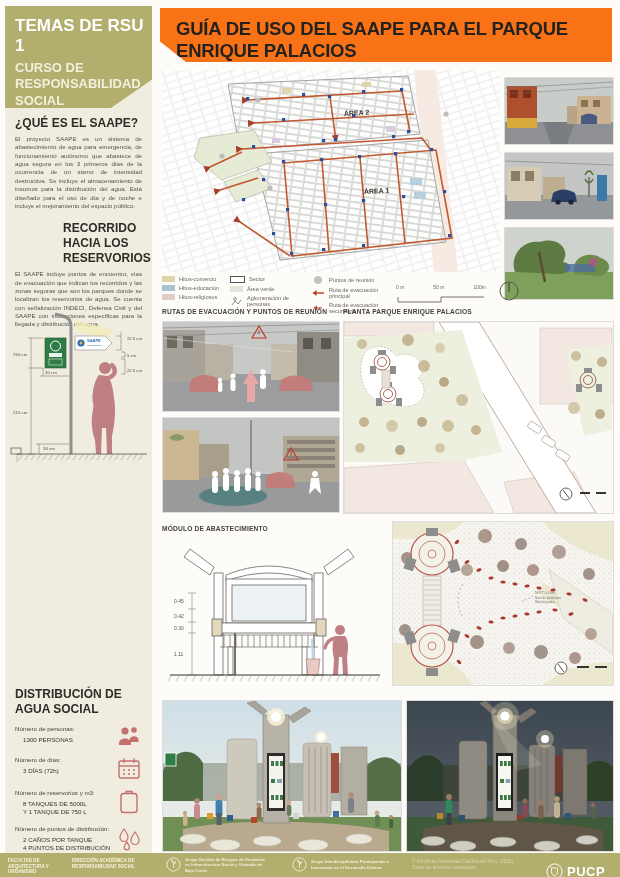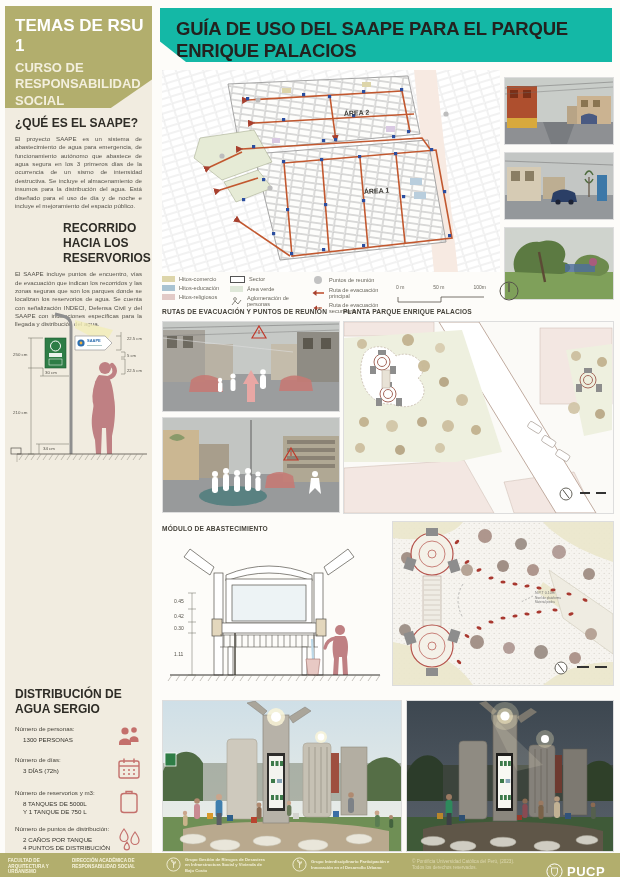--- a/index.html
+++ b/index.html
@@ -16,21 +16,21 @@
   .side-section{padding:0 10px;}
   .side-h{font-size:12px;font-weight:bold;color:#2e2c26;margin:0 0 4px 0;line-height:1.25;}
   .side-p{font-size:6.15px;line-height:1.36;text-align:justify;color:#55524a;margin:0;}
   
   .stat-row{display:flex;justify-content:space-between;align-items:flex-start;padding:0 10px;margin-top:8px;}
   .stat-txt{width:96px;}
   .stat-label{font-size:6.2px;color:#45423a;line-height:1.3;}
   .stat-val{font-size:6.2px;color:#35332c;margin-top:3px;margin-left:8px;line-height:1.35;}
   .stat-icon{width:26px;flex:none;margin-top:1px;}
   
-  #titleband{left:160px;top:8px;width:452px;height:54px;background:#14b8a6;
+  #titleband{left:160px;top:8px;width:452px;height:54px;background:#f97316;
      clip-path:polygon(0 0,100% 0,100% 100%,26px 100%,0 62%);padding:10px 8px 0 16px;box-sizing:border-box;}
   #titleband h2{margin:0;font-size:18.5px;font-weight:bold;color:#23221f;letter-spacing:-0.2px;}
   .authors{margin-top:3px;font-size:6.3px;font-weight:bold;color:#3c3a35;letter-spacing:.15px;}
   
   .leg-item{display:flex;align-items:center;margin-bottom:3px;}
   .leg-sw{width:13px;height:6px;margin-right:4px;flex:none;}
   .leg-lb{font-size:5.6px;color:#6b685f;line-height:1.1;}
   .sec-h{font-size:6.6px;font-weight:bold;color:#45423a;letter-spacing:.2px;}
   .photo{border:0.5px solid #ddd;}
   .scale-lb{font-size:5px;color:#6b685f;}
@@ -121,21 +121,21 @@
         <path d="M112,55 L116,55 M116,55 L116,70 M112,70 L116,70"></path>
       </g>
       <g font-size="4.2" fill="#55524a">
         <text x="118" y="36">22.5 cm</text>
         <text x="118" y="53">5 cm</text>
         <text x="118" y="68">22.5 cm</text>
       </g>
     </svg>
 
     <div class="side-section" style="margin-top:358px;">
-      <div class="side-h">DISTRIBUCIÓN DE AGUA SERGIO</div>
+      <div class="side-h">DISTRIBUCIÓN DE AGUA SOCIAL</div>
     </div>
 
     <div class="stat-row">
       <div class="stat-txt">
         <div class="stat-label">Número de personas:</div>
         <div class="stat-val">1300 PERSONAS</div>
       </div>
       <svg class="stat-icon" viewBox="0 0 26 22">
         <g fill="#c4706c">
             <circle cx="9" cy="5" r="3.6"></circle>

